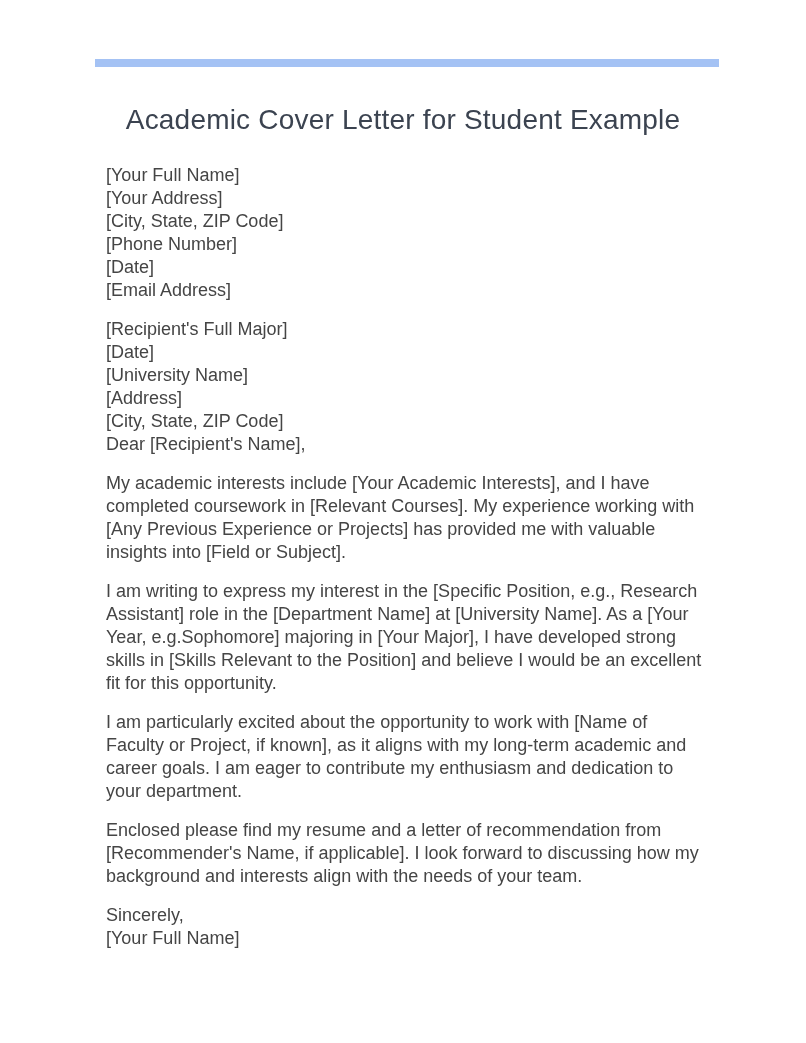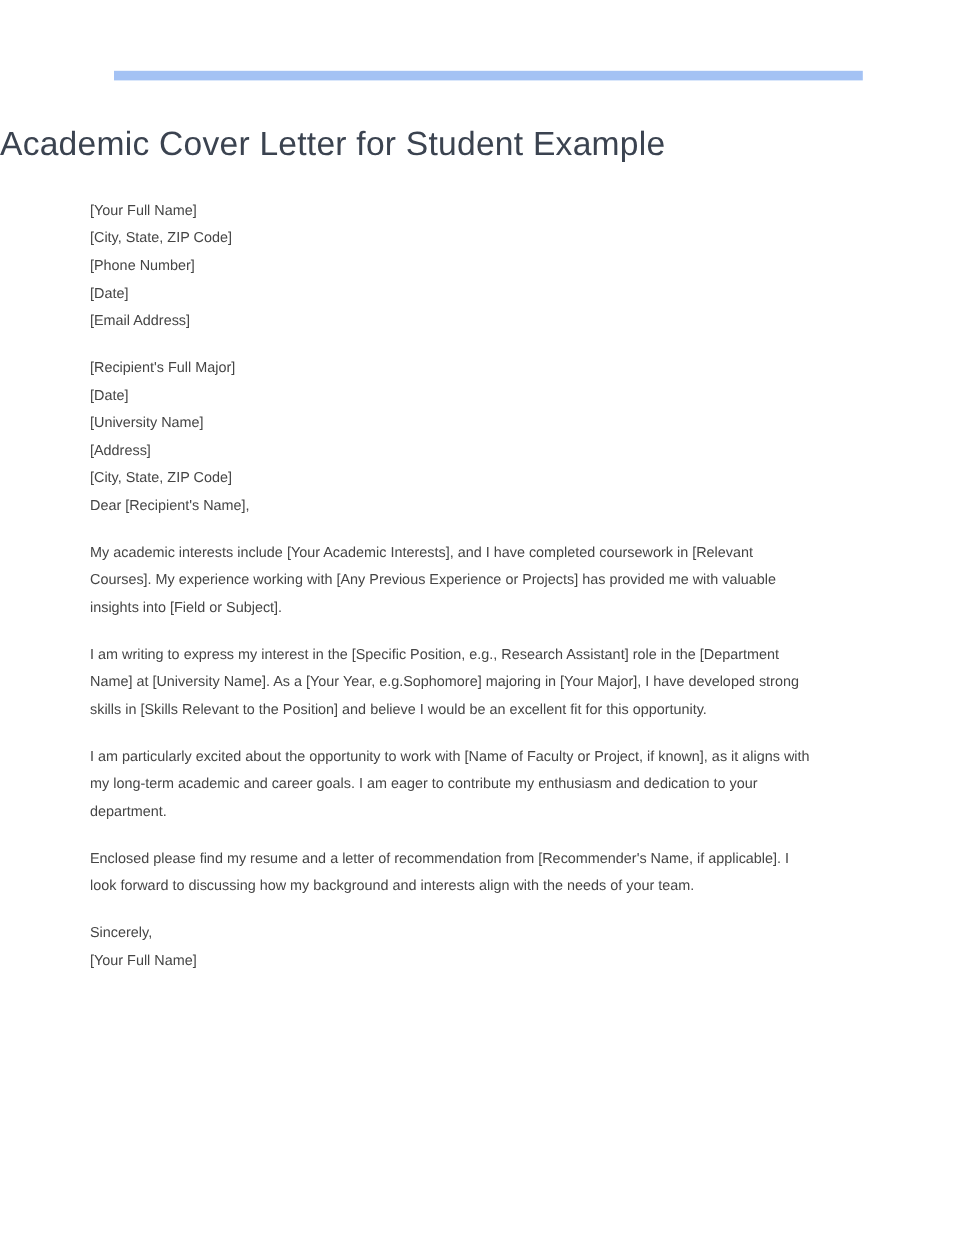--- a/index.html
+++ b/index.html
@@ -24,51 +24,53 @@
     top: 59px;
     width: 624px;
     height: 8px;
     background: var(--accent);
   }
   .doc-title {
     position: absolute;
     top: 101px;
     left: 0;
     width: 100%;
+    text-align: center;
     font-size: 28px;
     line-height: 38px;
     font-weight: 400;
     color: var(--title);
     letter-spacing: 0.2px;
   }
   .letter {
     position: absolute;
     top: 164px;
-    left: 75px;
+    left: 106px;
     width: 602px;
-    font-size: 12px;
+    font-size: 18px;
     line-height: 23px;
     color: var(--body);
   }
   .block, .para { margin-bottom: 16px; }
   .block:last-child, .para:last-child { margin-bottom: 0; }
   .line { min-height: 23px; }
 </style>
 </head>
 <body>
 
 <div class="page">
   <div class="accent-bar"></div>
 
   <h1 class="doc-title">Academic Cover Letter for Student Example</h1>
 
   <div class="letter">
 
     <div class="block">
       <div class="line">[Your Full Name]</div>
+      <div class="line">[Your Address]</div>
       <div class="line">[City, State, ZIP Code]</div>
       <div class="line">[Phone Number]</div>
       <div class="line">[Date]</div>
       <div class="line">[Email Address]</div>
     </div>
 
     <div class="block">
       <div class="line">[Recipient's Full Major]</div>
       <div class="line">[Date]</div>
       <div class="line">[University Name]</div>

